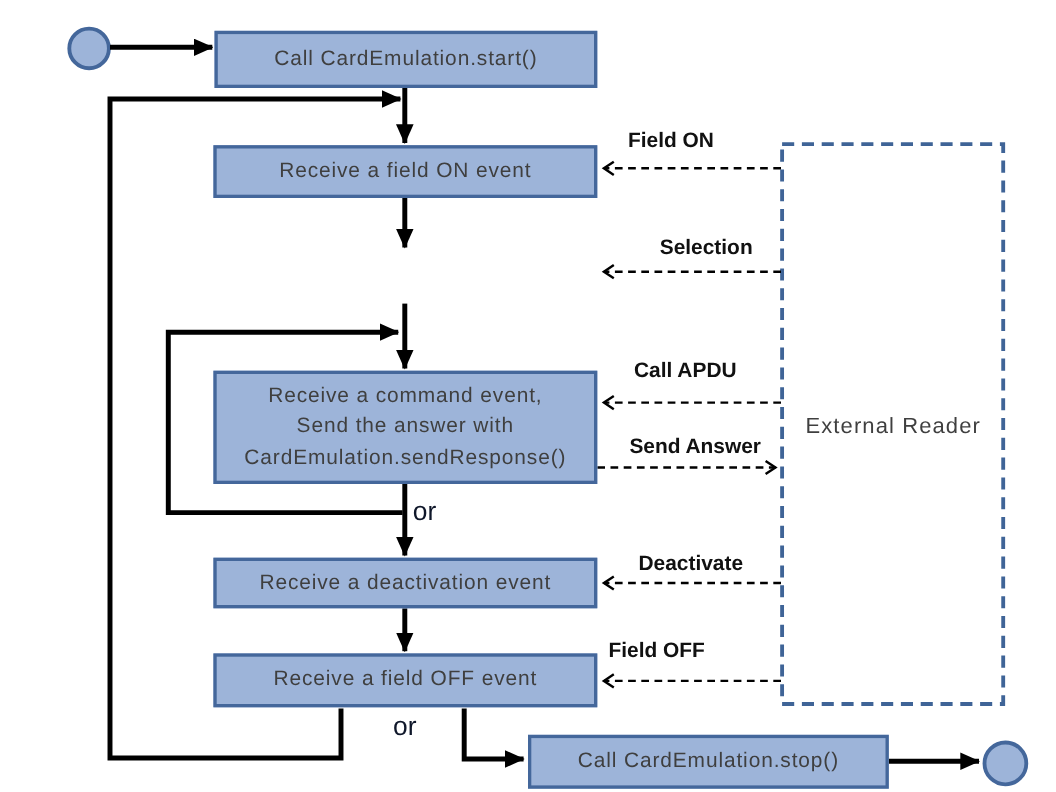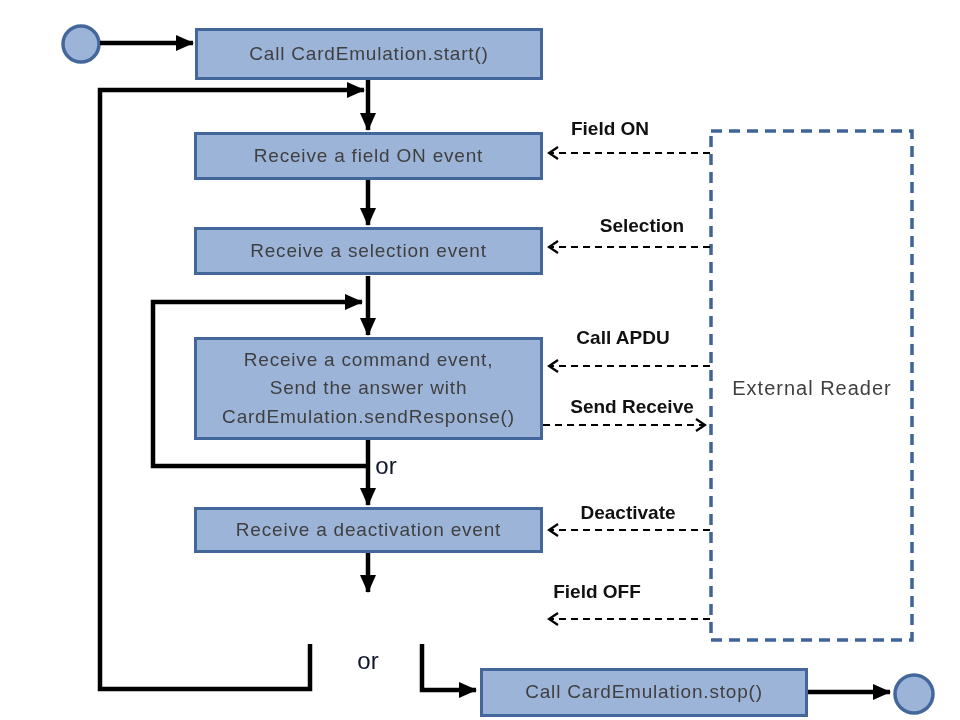--- a/index.html
+++ b/index.html
@@ -86,40 +86,40 @@
     <line class="dash" x1="710" y1="530" x2="549" y2="530" marker-end="url(#chevron)"></line>
     <line class="dash" x1="710" y1="619" x2="549" y2="619" marker-end="url(#chevron)"></line>
   </svg>
 
   <div class="node n-call-start">
     <span>Call CardEmulation.start()</span>
   </div>
   <div class="node n-field-on">
     <span>Receive a field ON event</span>
   </div>
-  <div class="node n-selection">
-    <span>Receive a selection event</span>
-  </div>
   <div class="node n-command">
     <span>Receive a command event,</span>
     <span>Send the answer with</span>
     <span>CardEmulation.sendResponse()</span>
   </div>
   <div class="node n-deactivation">
     <span>Receive a deactivation event</span>
+  </div>
+  <div class="node n-field-off">
+    <span>Receive a field OFF event</span>
   </div>
   <div class="node n-call-stop">
     <span>Call CardEmulation.stop()</span>
   </div>
 
   <div class="reader-label" style="left:812px;top:388px;">External Reader</div>
 
   <div class="conn-label" style="left:610px;top:129px;">Field ON</div>
   <div class="conn-label" style="left:618px;top:226px;margin-left:24px;">Selection</div>
   <div class="conn-label" style="left:623px;top:338px;">Call APDU</div>
-  <div class="conn-label" style="left:632px;top:407px;">Send Receive</div>
+  <div class="conn-label" style="left:632px;top:407px;">Send Answer</div>
   <div class="conn-label" style="left:628px;top:513px;">Deactivate</div>
   <div class="conn-label" style="left:597px;top:592px;">Field OFF</div>
 
   <div class="or-label" style="left:386px;top:466px;">or</div>
   <div class="or-label" style="left:368px;top:661px;">or</div>
 
 </div>
 
 </body></html>

